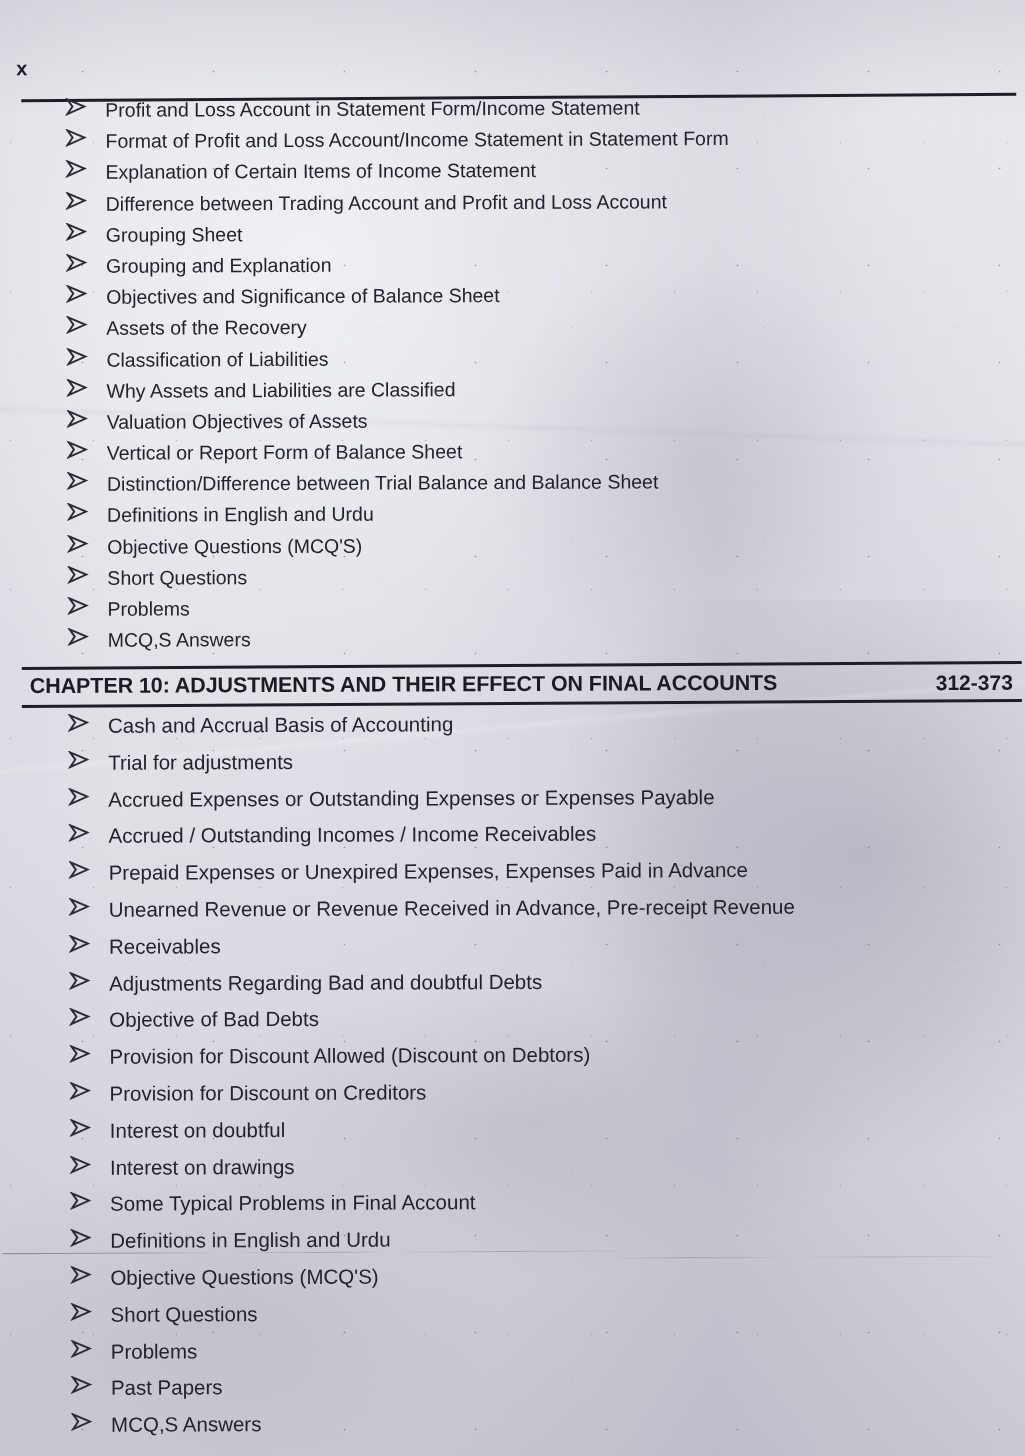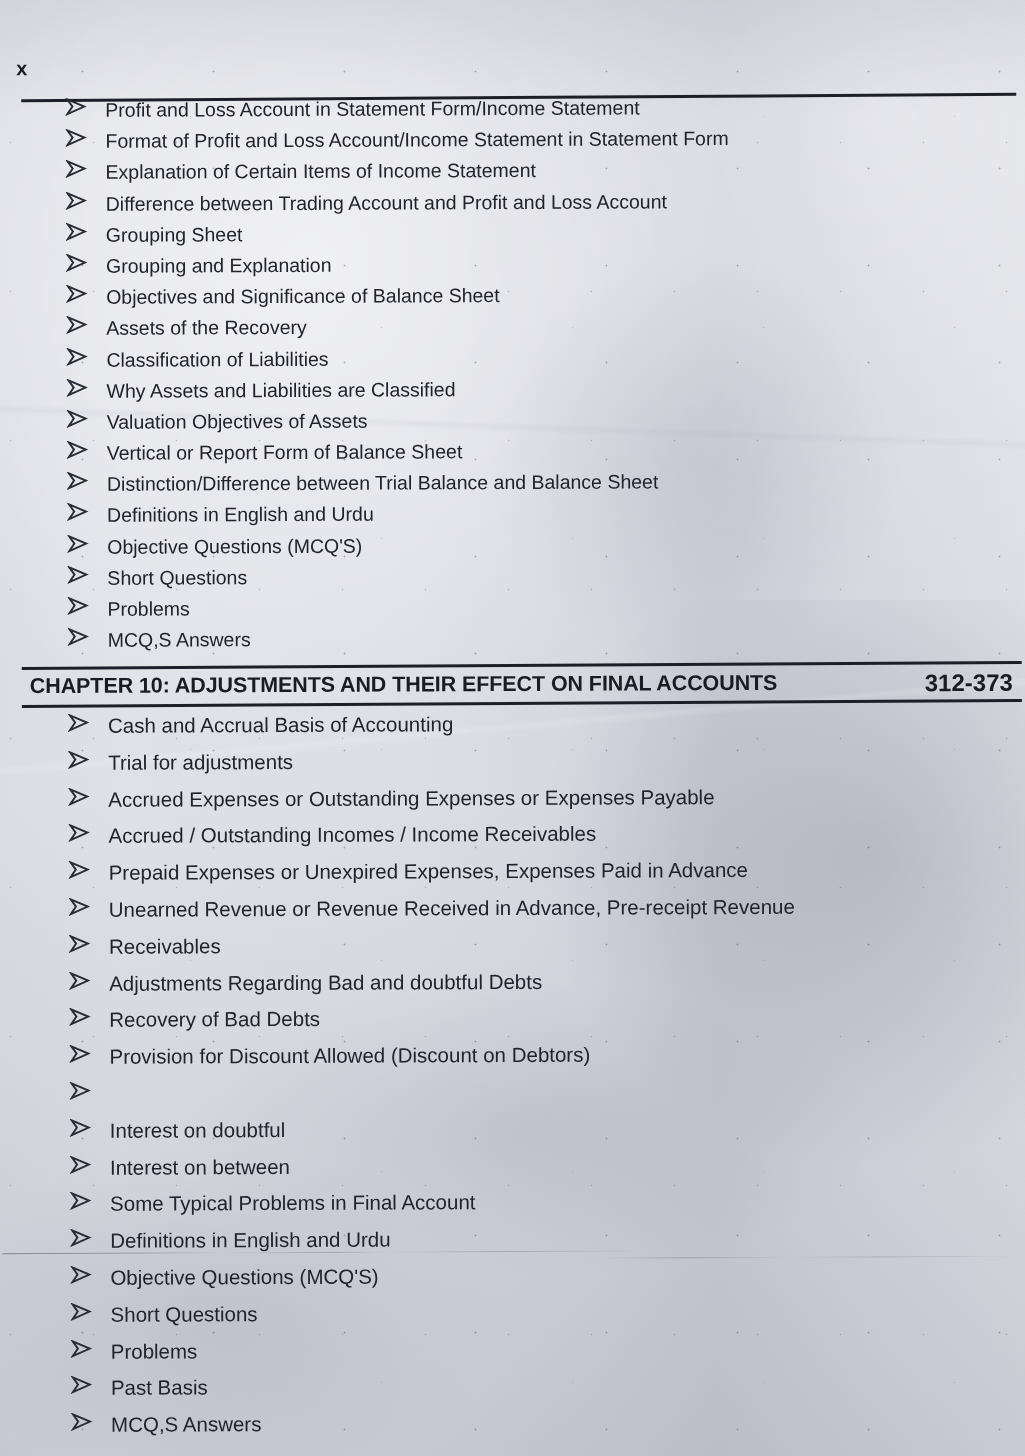--- a/index.html
+++ b/index.html
@@ -146,21 +146,21 @@
     justify-content: space-between;
   }
   .chapter-title {
     font-size: 21.5px;
     font-weight: bold;
     letter-spacing: -0.1px;
     color: #1b1b24;
     white-space: nowrap;
   }
   .chapter-pages {
-    font-size: 24px;
+    font-size: 21px;
     font-weight: bold;
     color: #1b1b24;
     white-space: nowrap;
     padding-right: 2px;
   }
 
   
   .toc-list {
     position: absolute;
     left: 0;
@@ -445,52 +445,53 @@
               </svg>
             </span>
             <span class="item-text">Adjustments Regarding Bad and doubtful Debts</span>
           </li>
           <li class="toc-item">
             <span class="bullet">
               <svg width="22" height="18" viewBox="0 0 22 18" aria-hidden="true">
                 <path d="M2 1.5 L19 8.7 L2 16.2 L7.2 8.7 Z" fill="none" stroke="#2b2b36" stroke-width="1.9" stroke-linejoin="miter"></path>
               </svg>
             </span>
-            <span class="item-text">Recovery of Bad Debts</span>
+            <span class="item-text">Objective of Bad Debts</span>
           </li>
           <li class="toc-item">
             <span class="bullet">
               <svg width="22" height="18" viewBox="0 0 22 18" aria-hidden="true">
                 <path d="M2 1.5 L19 8.7 L2 16.2 L7.2 8.7 Z" fill="none" stroke="#2b2b36" stroke-width="1.9" stroke-linejoin="miter"></path>
               </svg>
             </span>
             <span class="item-text">Provision for Discount Allowed (Discount on Debtors)</span>
           </li>
           <li class="toc-item">
             <span class="bullet">
               <svg width="22" height="18" viewBox="0 0 22 18" aria-hidden="true">
                 <path d="M2 1.5 L19 8.7 L2 16.2 L7.2 8.7 Z" fill="none" stroke="#2b2b36" stroke-width="1.9" stroke-linejoin="miter"></path>
               </svg>
             </span>
+            <span class="item-text">Provision for Discount on Creditors</span>
           </li>
           <li class="toc-item">
             <span class="bullet">
               <svg width="22" height="18" viewBox="0 0 22 18" aria-hidden="true">
                 <path d="M2 1.5 L19 8.7 L2 16.2 L7.2 8.7 Z" fill="none" stroke="#2b2b36" stroke-width="1.9" stroke-linejoin="miter"></path>
               </svg>
             </span>
             <span class="item-text">Interest on doubtful</span>
           </li>
           <li class="toc-item">
             <span class="bullet">
               <svg width="22" height="18" viewBox="0 0 22 18" aria-hidden="true">
                 <path d="M2 1.5 L19 8.7 L2 16.2 L7.2 8.7 Z" fill="none" stroke="#2b2b36" stroke-width="1.9" stroke-linejoin="miter"></path>
               </svg>
             </span>
-            <span class="item-text">Interest on between</span>
+            <span class="item-text">Interest on drawings</span>
           </li>
           <li class="toc-item">
             <span class="bullet">
               <svg width="22" height="18" viewBox="0 0 22 18" aria-hidden="true">
                 <path d="M2 1.5 L19 8.7 L2 16.2 L7.2 8.7 Z" fill="none" stroke="#2b2b36" stroke-width="1.9" stroke-linejoin="miter"></path>
               </svg>
             </span>
             <span class="item-text">Some Typical Problems in Final Account</span>
           </li>
           <li class="toc-item">
@@ -524,21 +525,21 @@
               </svg>
             </span>
             <span class="item-text">Problems</span>
           </li>
           <li class="toc-item">
             <span class="bullet">
               <svg width="22" height="18" viewBox="0 0 22 18" aria-hidden="true">
                 <path d="M2 1.5 L19 8.7 L2 16.2 L7.2 8.7 Z" fill="none" stroke="#2b2b36" stroke-width="1.9" stroke-linejoin="miter"></path>
               </svg>
             </span>
-            <span class="item-text">Past Basis</span>
+            <span class="item-text">Past Papers</span>
           </li>
           <li class="toc-item">
             <span class="bullet">
               <svg width="22" height="18" viewBox="0 0 22 18" aria-hidden="true">
                 <path d="M2 1.5 L19 8.7 L2 16.2 L7.2 8.7 Z" fill="none" stroke="#2b2b36" stroke-width="1.9" stroke-linejoin="miter"></path>
               </svg>
             </span>
             <span class="item-text">MCQ,S Answers</span>
           </li>
         </ul>

